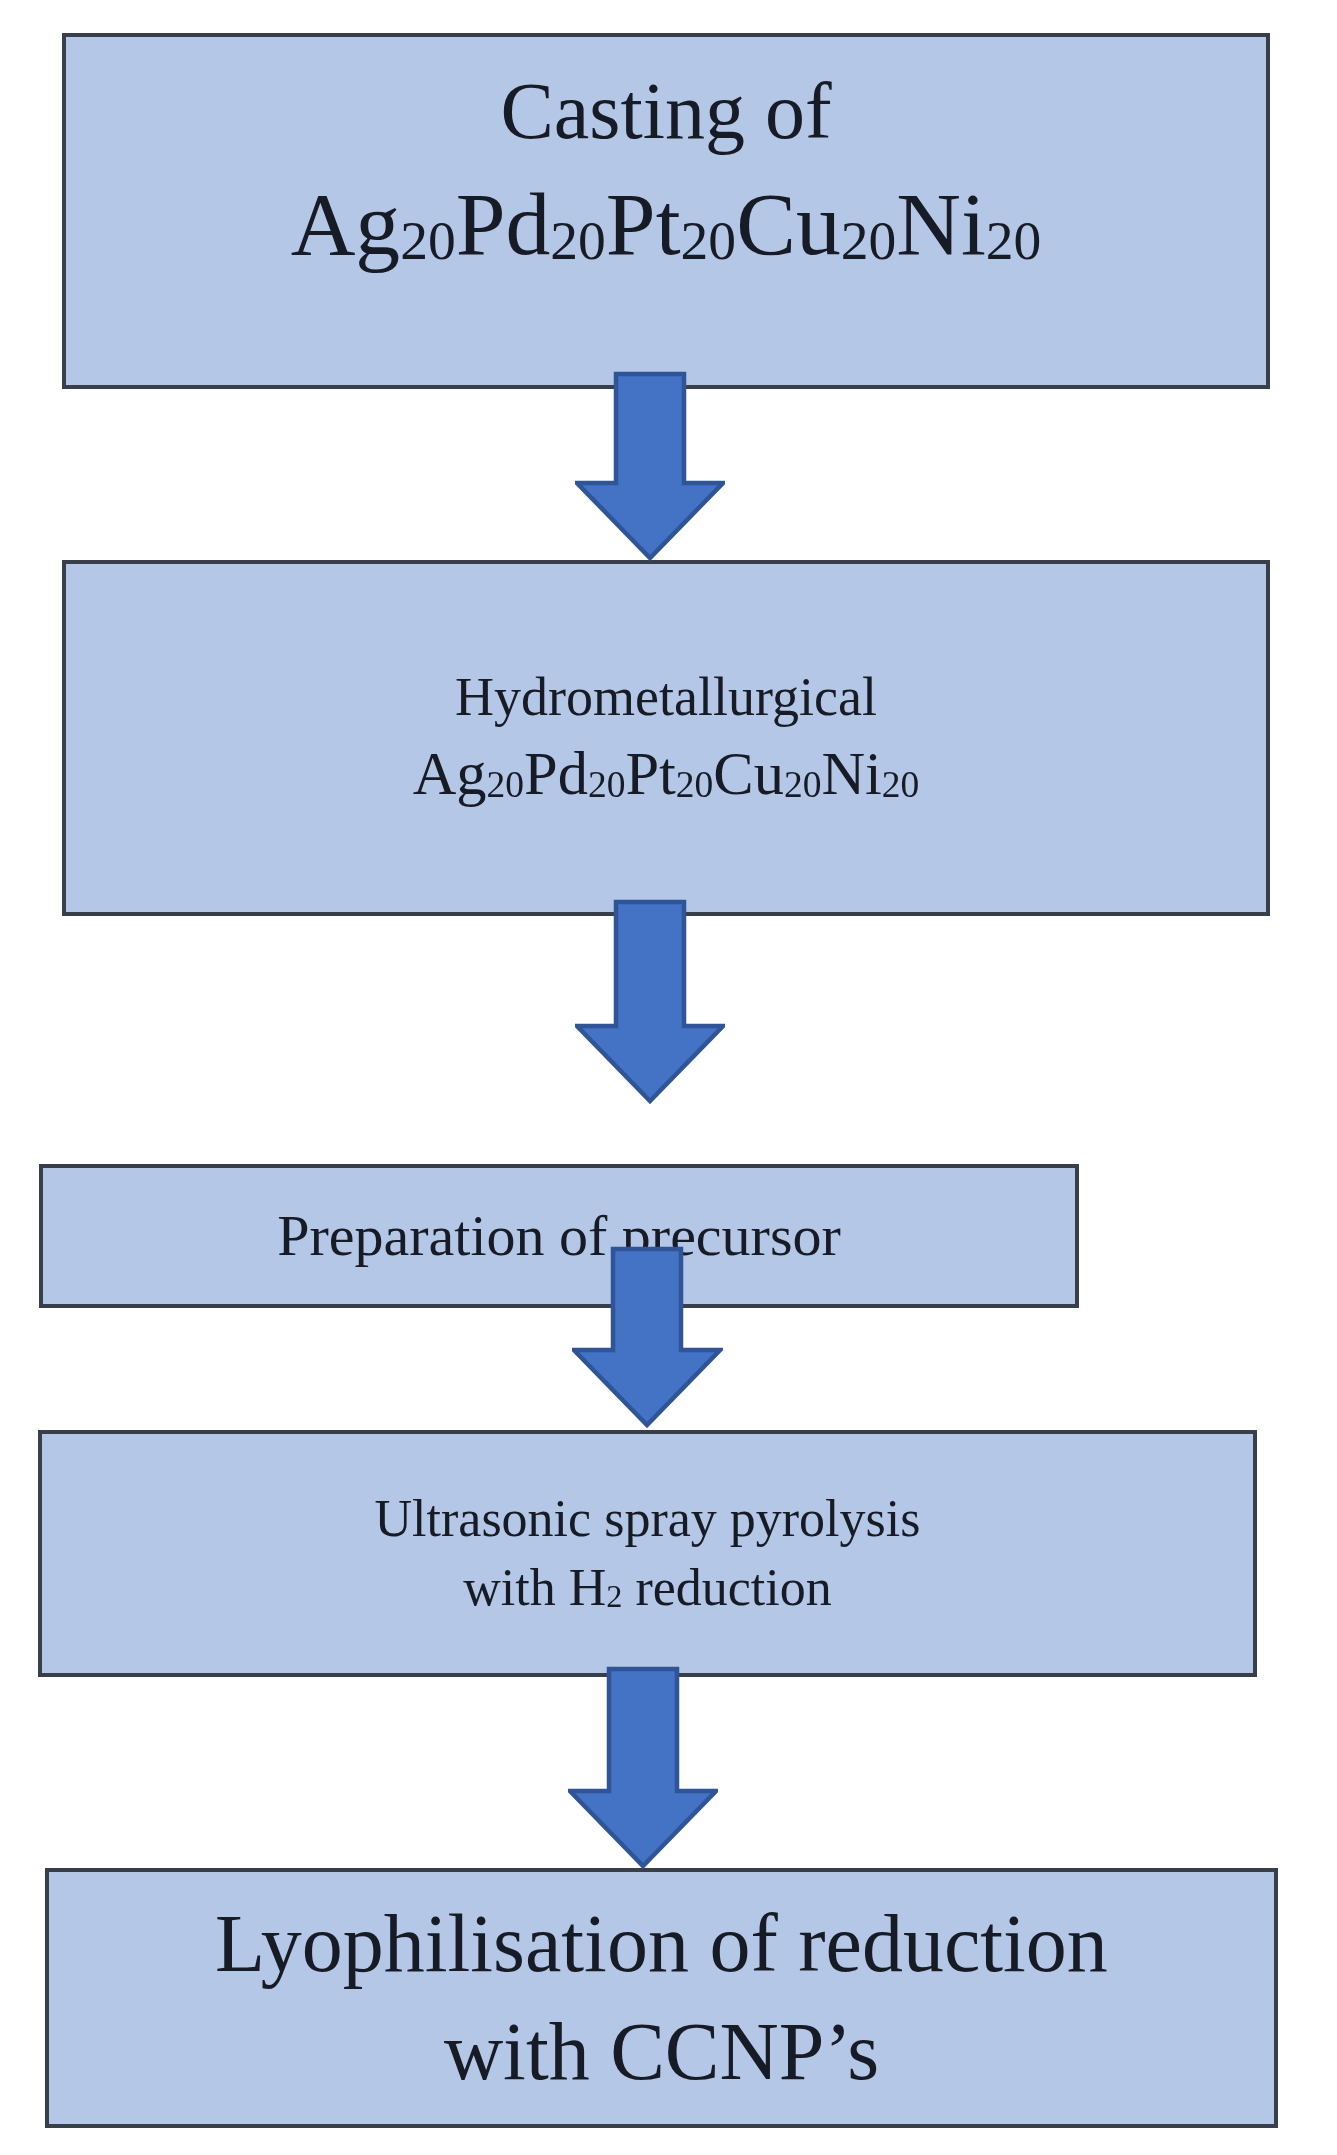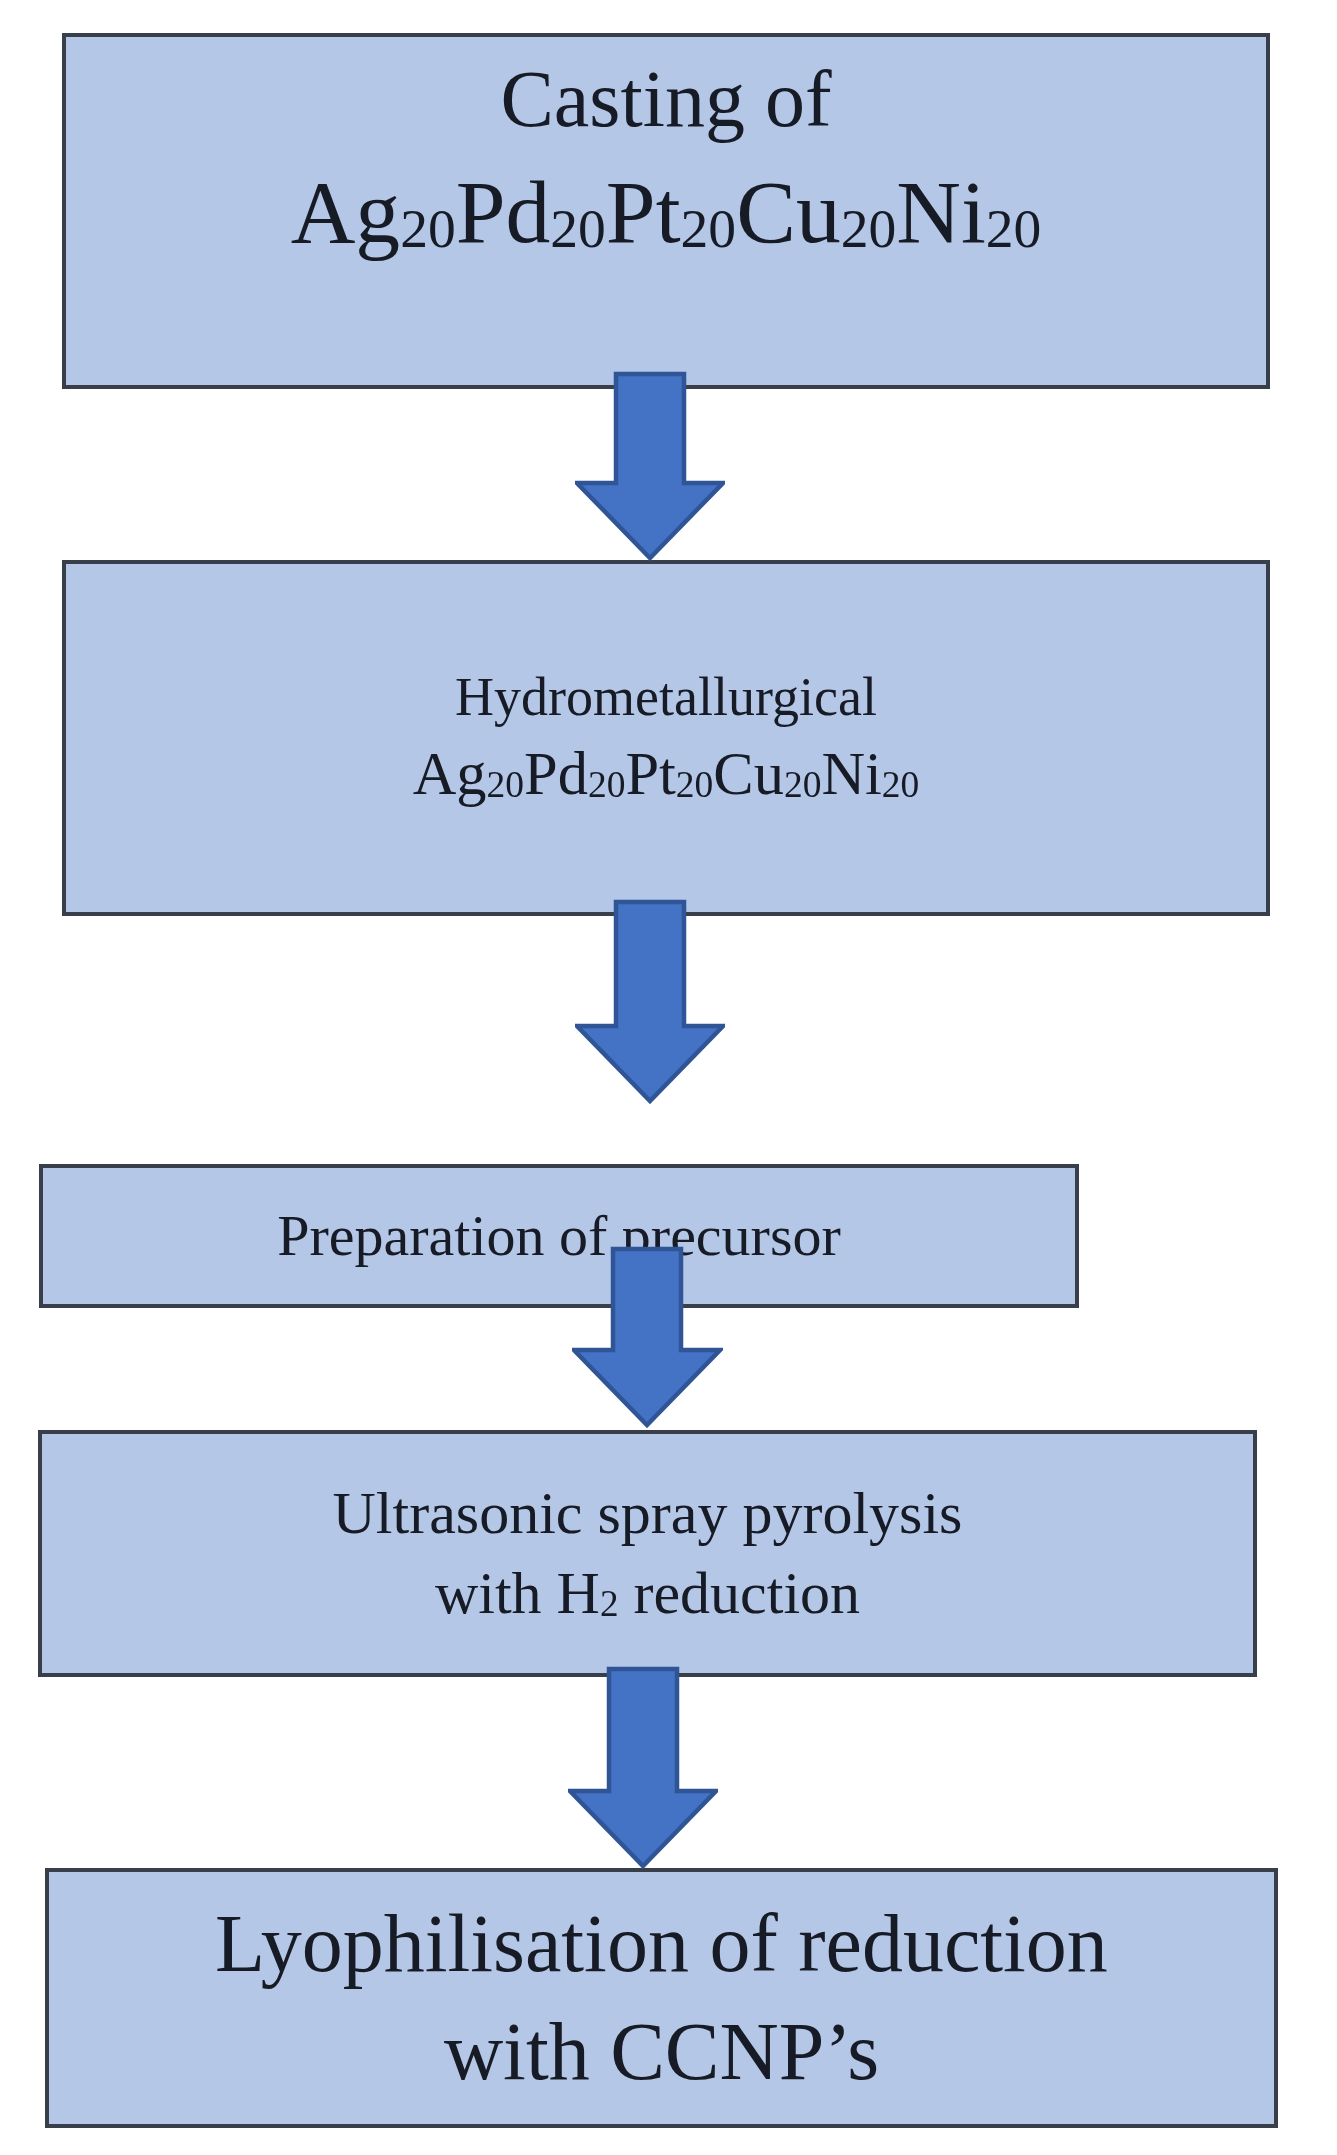--- a/index.html
+++ b/index.html
@@ -41,33 +41,33 @@
   }
   .sub {
     font-size: 0.62em;
     position: relative;
     top: 0.09em;
   }
   #box1 {
     left: 62px;  top: 33px;   width: 1208px; height: 356px;
     font-size: 80px;
     justify-content: flex-start;
-    padding-top: 10px;
+    padding-top: 22px;
   }
   #box2 {
     left: 62px;  top: 560px;  width: 1208px; height: 356px;
     font-size: 54px;
   }
   #box3 {
     left: 39px;  top: 1164px; width: 1040px; height: 144px;
     font-size: 58px;
   }
   #box4 {
     left: 38px;  top: 1430px; width: 1219px; height: 247px;
-    font-size: 60px;
+    font-size: 52px;
   }
   #box5 {
     left: 45px;  top: 1868px; width: 1233px; height: 260px;
     font-size: 82px;
   }
   .arrow {
     position: absolute;
     z-index: 2;
   }
   .arrow polygon {

